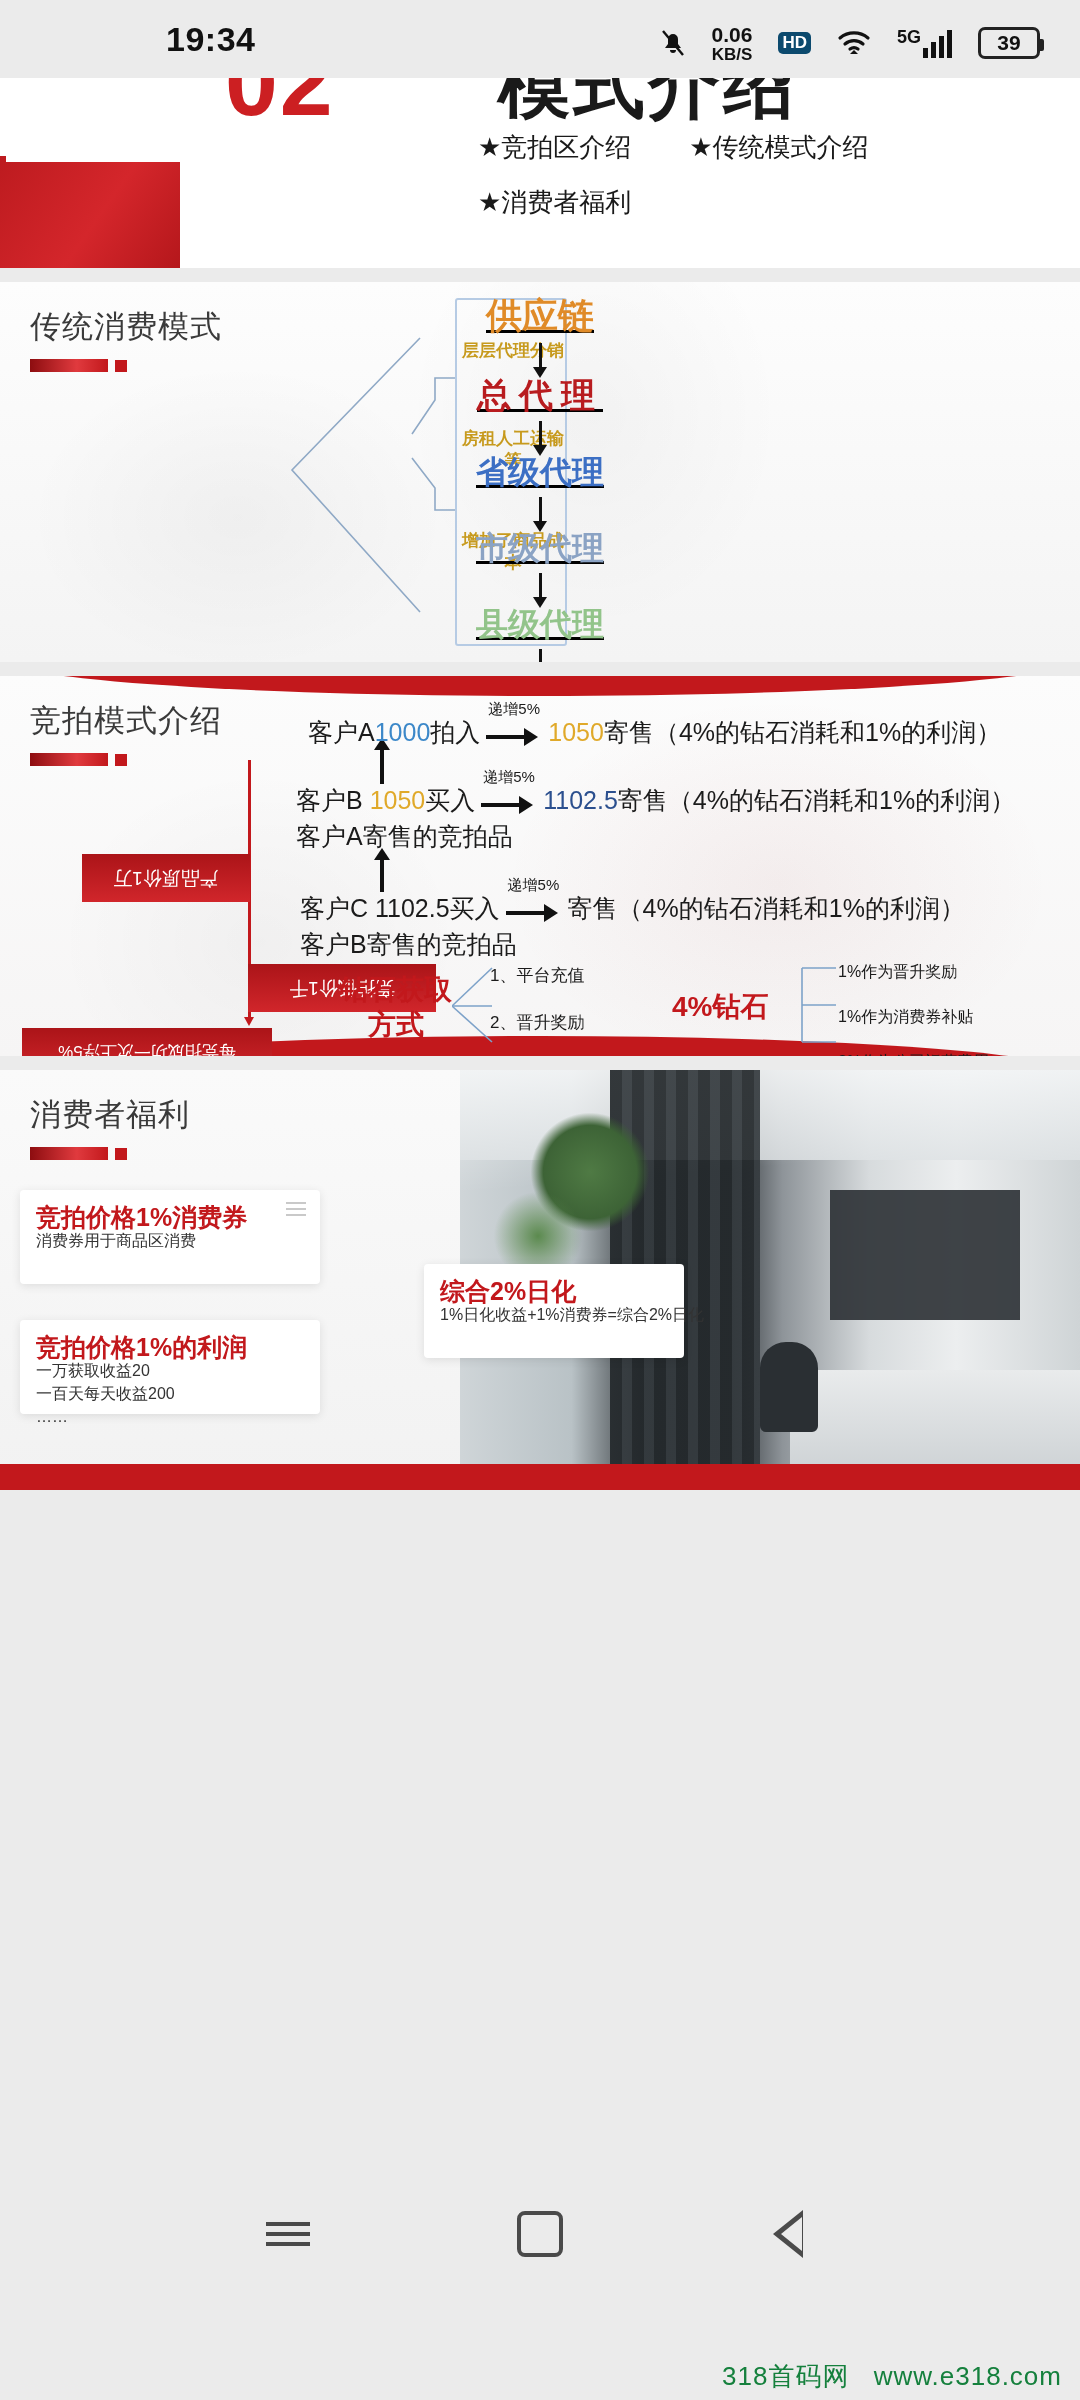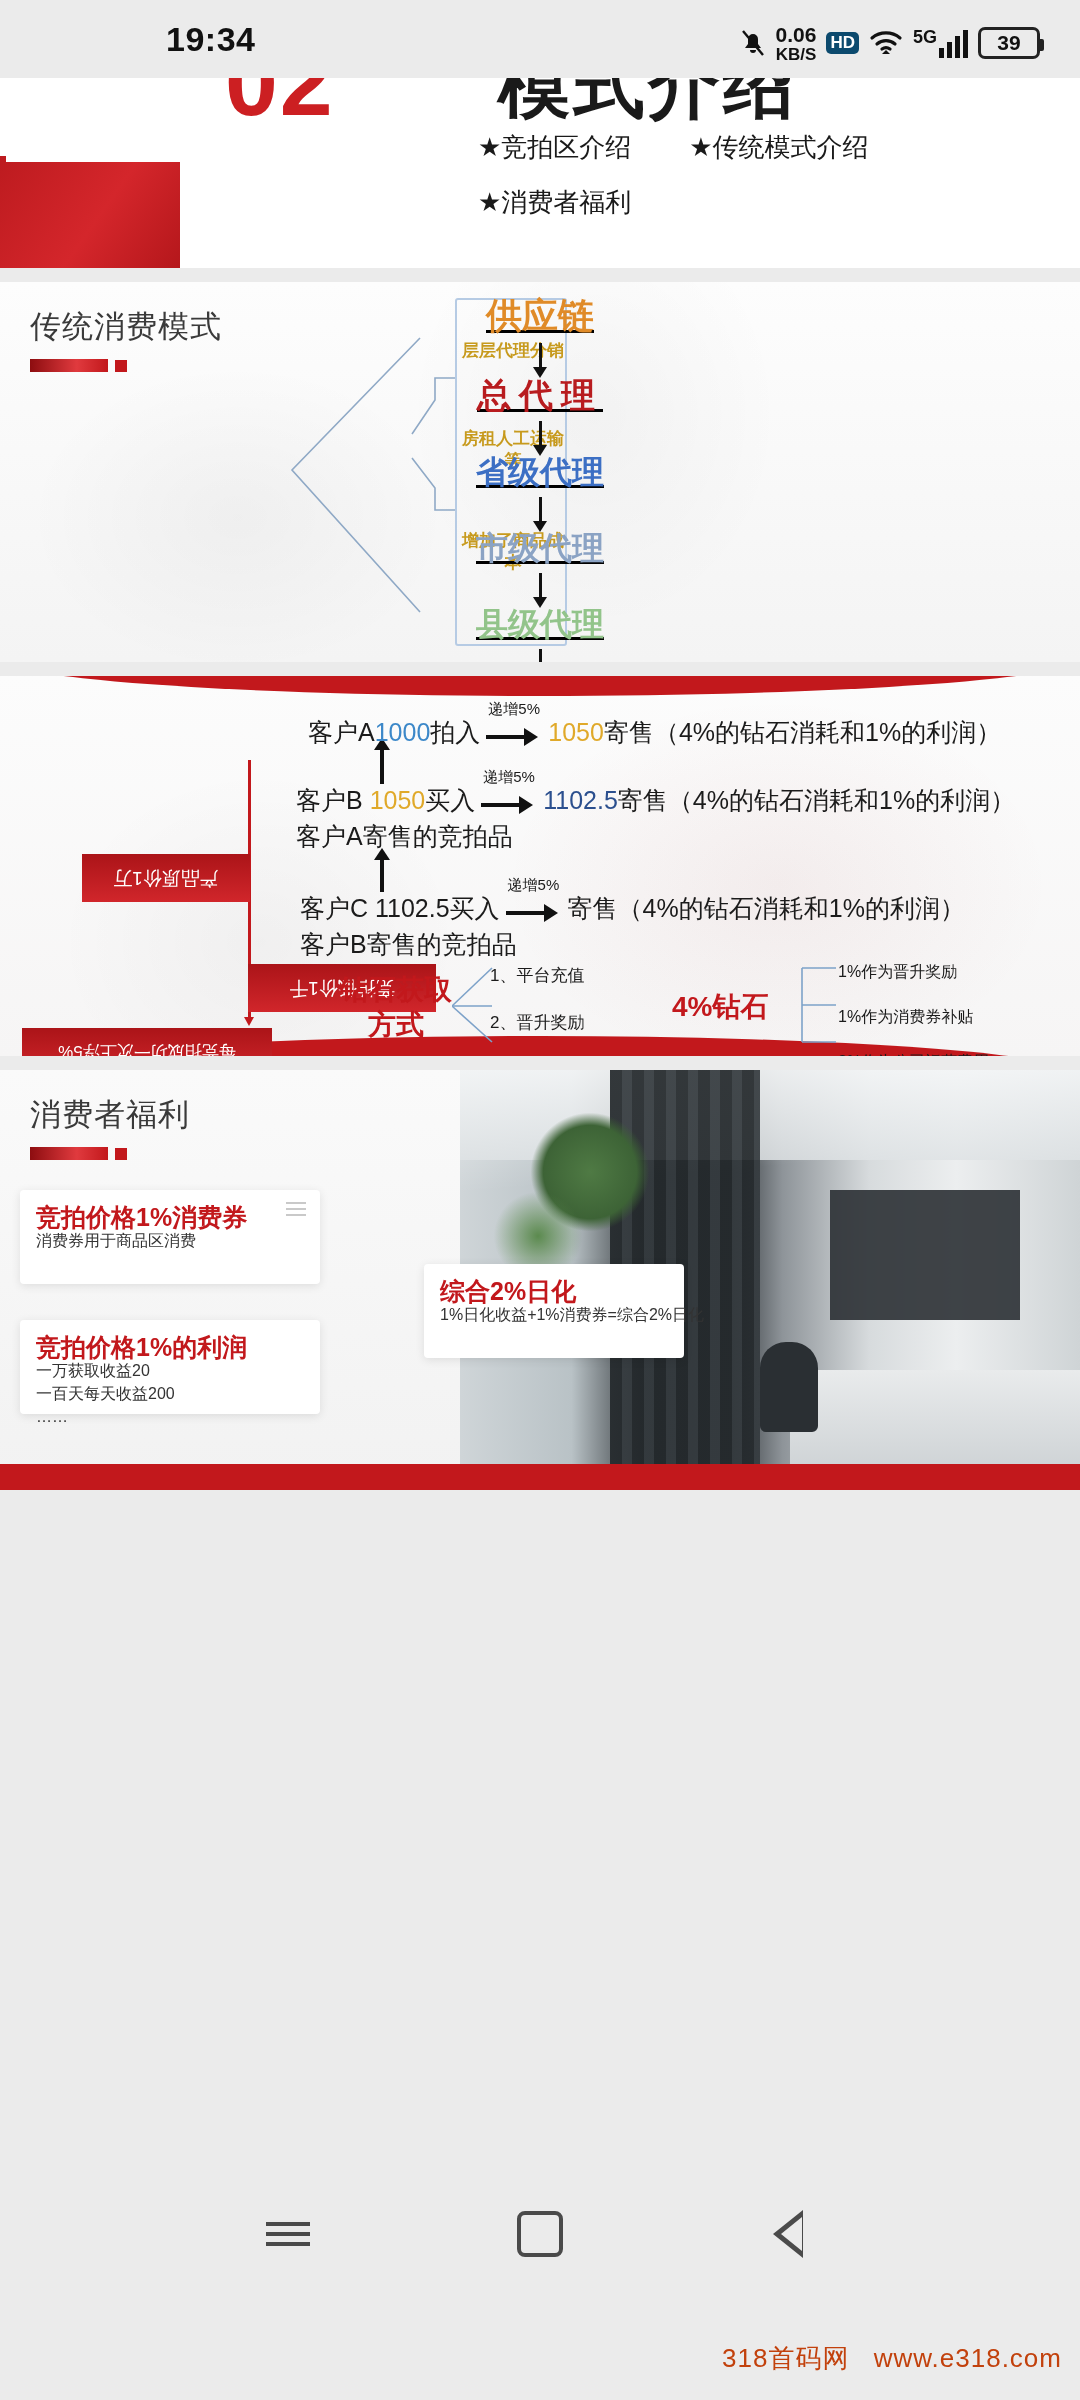--- a/index.html
+++ b/index.html
@@ -25,21 +25,21 @@
     font-size: 34px;
     font-weight: 600;
     color: #111;
     letter-spacing: 0.5px;
     margin-left: 126px;
   }
   .sb-right {
     margin-left: auto;
     display: flex;
     align-items: center;
-    gap: 10px;
+    gap: 26px;
     margin-top: 8px;
   }
   .sb-mute { width: 26px; height: 30px; position: relative; }
   .sb-mute svg { display:block; }
   .sb-net { display: flex; flex-direction: column; align-items: center; line-height: 1; }
   .sb-net .n1 { font-size: 21px; font-weight: 600; color: #111; }
   .sb-net .n2 { font-size: 17px; font-weight: 600; color: #111; margin-top: 1px; }
   .sb-hd {
     background: #0c4a6e; color: #fff; font-size: 17px; font-weight: 700;
     border-radius: 5px; padding: 2px 4px 3px 4px; line-height: 1;
@@ -325,22 +325,22 @@
     width:0; height:0; border-top: 24px solid transparent; border-bottom: 24px solid transparent;
     border-right: 30px solid #4a4a4a;
   }
   .nav-back::after {
     content:""; position:absolute; left:4px; top:-17px;
     width:0; height:0; border-top: 17px solid transparent; border-bottom: 17px solid transparent;
     border-right: 21px solid #ebebeb;
   }
 
   .watermark {
-    position:absolute; right: 18px; bottom: 24px;
-    font-size: 26px; color:#c2410c; letter-spacing: 1px; white-space: nowrap; text-align: right;
+    position:absolute; right: 18px; bottom: 6px;
+    font-size: 26px; color:#15803d; letter-spacing: 1px; white-space: nowrap; text-align: right;
   }
   .watermark .site { margin-left: 16px; }
 </style>
 </head>
 <body>
 
 <div class="statusbar">
   <div class="sb-time">19:34</div>
   <div class="sb-right">
     <span class="sb-mute">
@@ -438,20 +438,27 @@
     </div>
   </div>
 
   <div class="gap"></div>
 
   <div class="card" id="card-auction">
     <div class="auct-bg"></div>
     <div class="auct-toparc"></div>
     <div class="auct-botarc"></div>
 
+    <div class="sl-head">
+      <div class="sl-title">竞拍模式介绍</div>
+      <div class="sl-rule">
+          <span class="bar"></span>
+          <span class="dot"></span>
+        </div>
+    </div>
 
     <div class="auct-vline"></div>
 
     <div class="badge" id="badge-price">产品原价1万</div>
     <div class="badge" id="badge-low">竞拍低价1千</div>
     <div class="badge" id="badge-step">每竞拍成功一次上浮5%</div>
 
     <div class="upar" id="upar-1"></div>
     <div class="upar" id="upar-2"></div>
 

